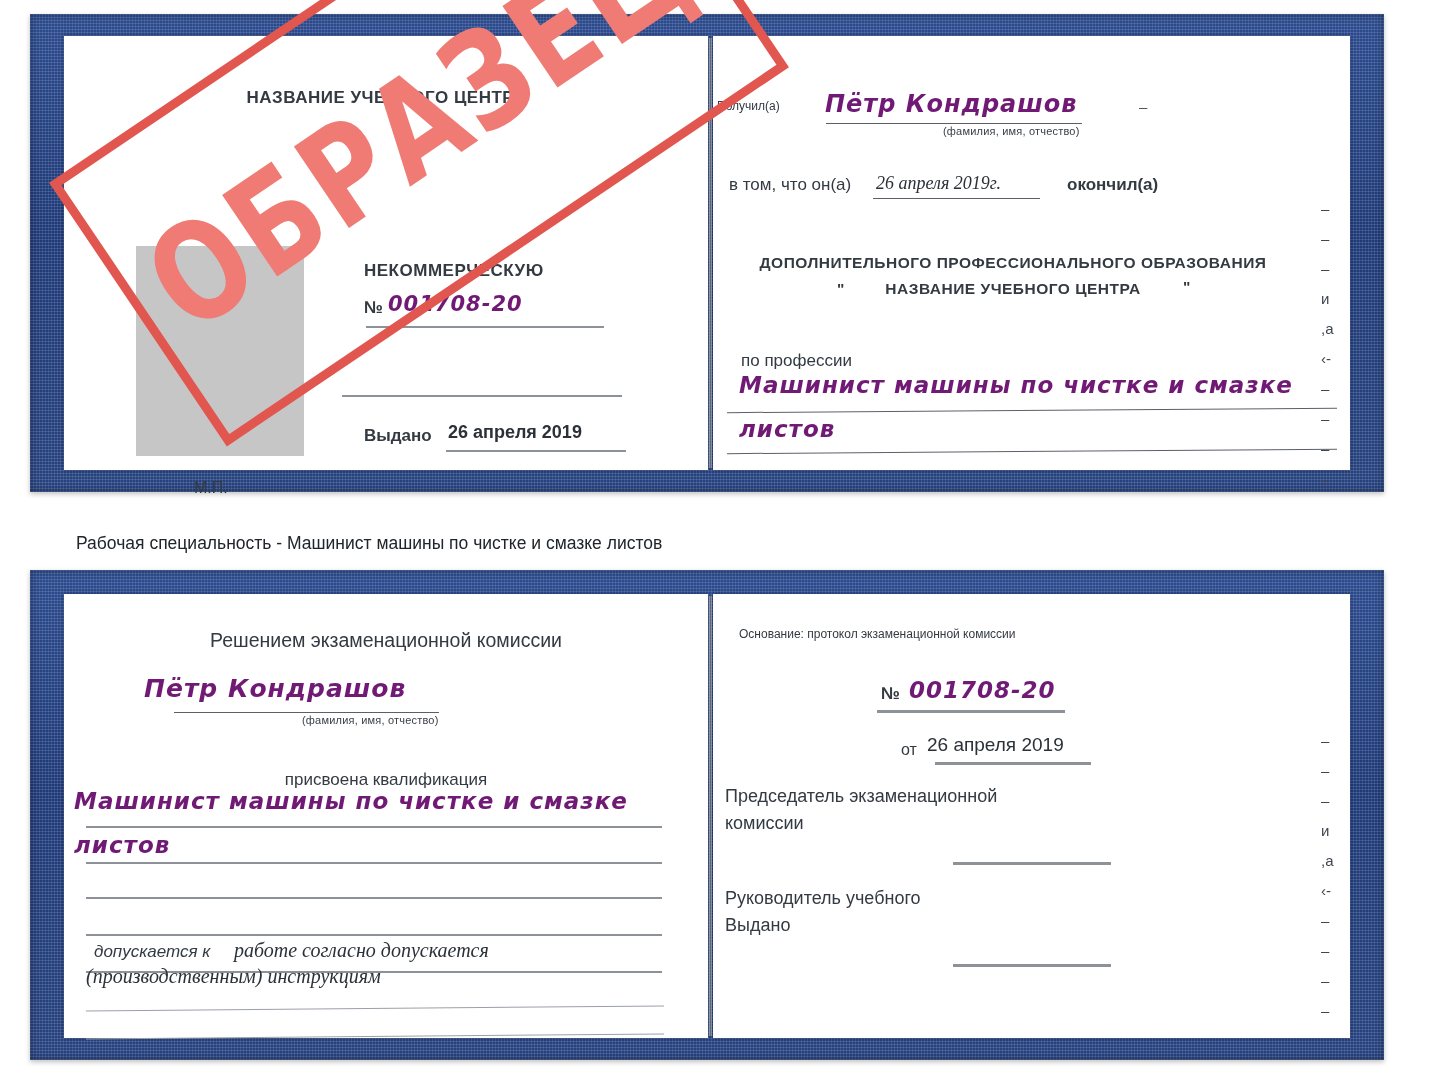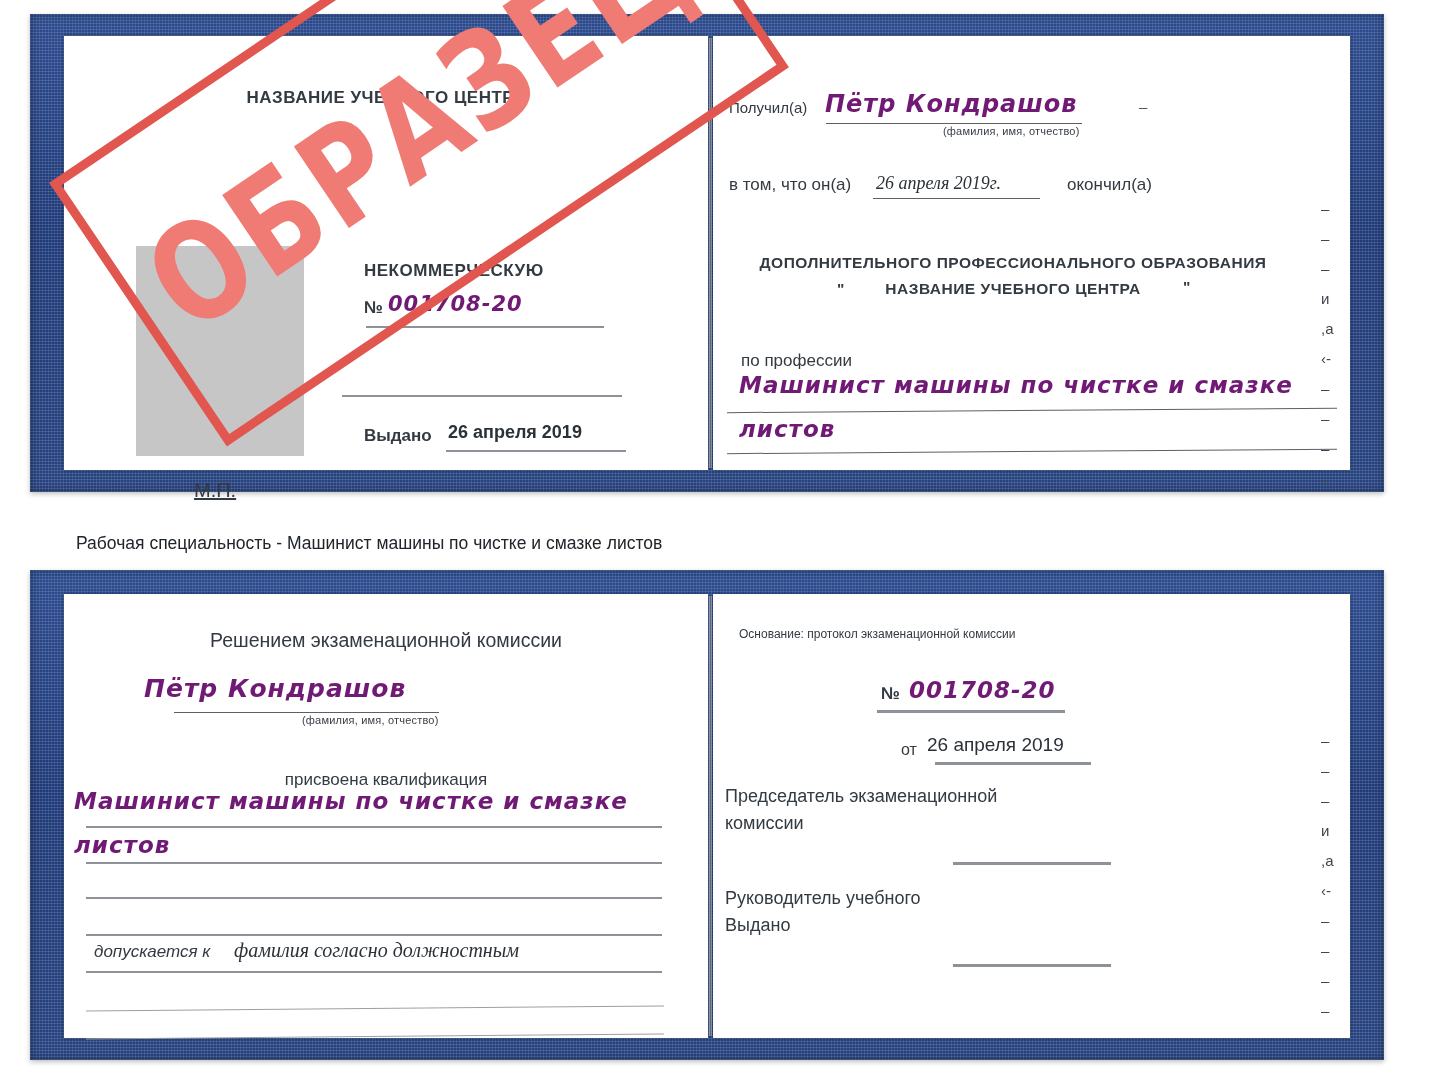--- a/index.html
+++ b/index.html
@@ -84,37 +84,37 @@
     <div class="t" style="left:300px;top:262px;font-size:17px;font-weight:bold;">№</div>
     <div class="hand" style="position:absolute;left:324px;top:256px;font-size:21px;">001708-20</div>
     <div class="rule" style="left:302px;top:290px;width:238px;"></div>
 
     <div class="rule" style="left:278px;top:359px;width:280px;"></div>
 
     <div class="t" style="left:300px;top:390px;font-size:17px;font-weight:bold;">Выдано</div>
     <div class="t" style="left:384px;top:386px;font-size:18px;font-weight:bold;color:#2b3138;">26 апреля 2019</div>
     <div class="rule" style="left:382px;top:414px;width:180px;"></div>
 
-    <div class="t" style="left:130px;top:443px;font-size:20px;text-decoration:underline;">М.П.</div>
+    <div class="t" style="left:130px;top:443px;font-size:16px;">М.П.</div>
   </div>
 
   <div class="spine" style="left:679px;top:24px;height:430px;"></div>
 
   <div class="page" style="left:683px;top:22px;width:637px;height:434px;">
 
-    <div class="t" style="left:16px;top:63px;font-size:15px;">Получил(а)</div>
+    <div class="t" style="left:4px;top:63px;font-size:12px;">Получил(а)</div>
     <div class="hand" style="position:absolute;left:112px;top:54px;font-size:24px;">Пётр Кондрашов</div>
     <div class="rule dark" style="left:113px;top:87px;width:256px;"></div>
     <div class="tiny" style="position:absolute;left:230px;top:89px;">(фамилия, имя, отчество)</div>
     <div class="t" style="left:426px;top:62px;font-size:15px;color:#555;">–</div>
 
     <div class="t" style="left:16px;top:139px;font-size:17px;">в том, что он(а)</div>
     <div class="ital" style="position:absolute;left:163px;top:137px;font-size:18px;">26 апреля 2019г.</div>
     <div class="rule dark" style="left:160px;top:162px;width:167px;"></div>
-    <div class="t" style="left:354px;top:139px;font-size:17px;">окончил(а)</div>
+    <div class="t" style="left:354px;top:139px;font-size:17px;font-weight:bold;">окончил(а)</div>
 
     <div class="t caps center" style="left:0;top:218px;width:600px;font-size:15.5px;font-weight:bold;">ДОПОЛНИТЕЛЬНОГО ПРОФЕССИОНАЛЬНОГО ОБРАЗОВАНИЯ</div>
     <div class="t" style="left:124px;top:244px;font-size:15.5px;font-weight:bold;">"</div>
     <div class="t caps center" style="left:0;top:244px;width:600px;font-size:15.5px;font-weight:bold;">НАЗВАНИЕ УЧЕБНОГО ЦЕНТРА</div>
     <div class="t" style="left:470px;top:242px;font-size:15.5px;font-weight:bold;">"</div>
 
     <div class="t" style="left:28px;top:315px;font-size:17px;">по профессии</div>
     <div class="hand" style="position:absolute;left:26px;top:336px;font-size:23px;">Машинист машины по чистке и смазке</div>
     <div class="rule dark" style="left:14px;top:374px;width:610px;transform:rotate(-0.4deg);"></div>
     <div class="hand" style="position:absolute;left:26px;top:380px;font-size:23px;">листов</div>
@@ -158,21 +158,22 @@
     <div class="rule" style="left:22px;top:232px;width:576px;"></div>
 
     <div class="hand" style="position:absolute;left:10px;top:238px;font-size:23px;">листов</div>
     <div class="rule" style="left:22px;top:268px;width:576px;"></div>
 
     <div class="rule" style="left:22px;top:303px;width:576px;"></div>
     <div class="rule" style="left:22px;top:340px;width:576px;"></div>
     <div class="rule" style="left:22px;top:377px;width:576px;"></div>
 
     <div class="t" style="left:30px;top:348px;font-size:17px;font-style:italic;">допускается к</div>
-    <div class="ital" style="position:absolute;left:170px;top:345px;font-size:20px;">фамилия согласно должностным</div>
+    <div class="ital" style="position:absolute;left:170px;top:345px;font-size:20px;">работе согласно допускается</div>
+    <div class="ital" style="position:absolute;left:22px;top:371px;font-size:20px;">(производственным) инструкциям</div>
 
     <div class="rule thin" style="left:22px;top:414px;width:578px;transform:rotate(-0.5deg);"></div>
     <div class="rule thin" style="left:22px;top:442px;width:578px;transform:rotate(-0.5deg);"></div>
   </div>
 
   <div class="spine" style="left:679px;top:26px;height:440px;"></div>
 
   <div class="page" style="left:683px;top:24px;width:637px;height:444px;">
 
     <div class="t" style="left:26px;top:33px;font-size:12px;">Основание: протокол экзаменационной комиссии</div>

